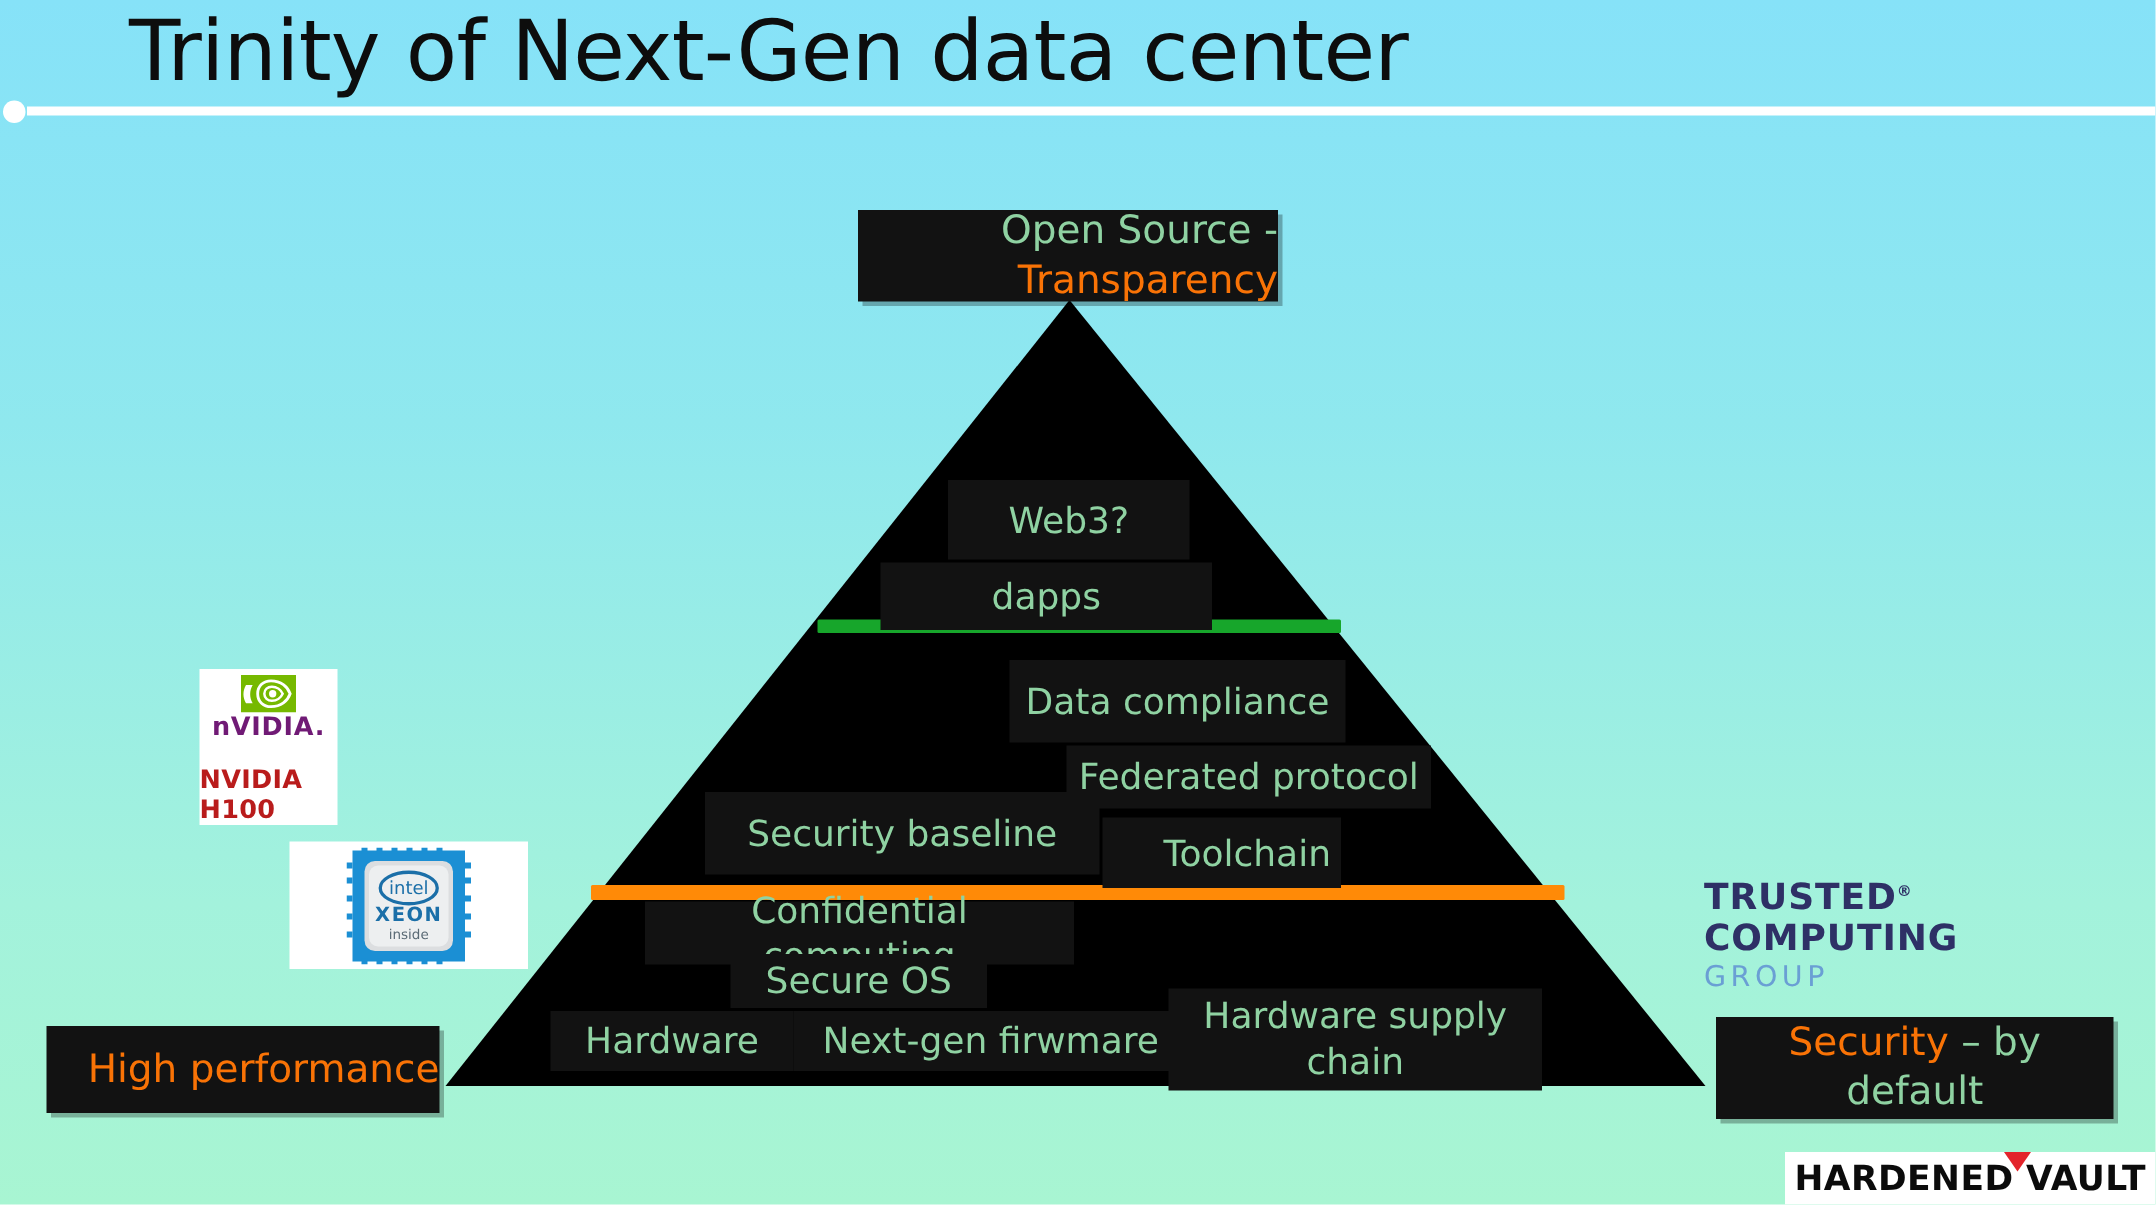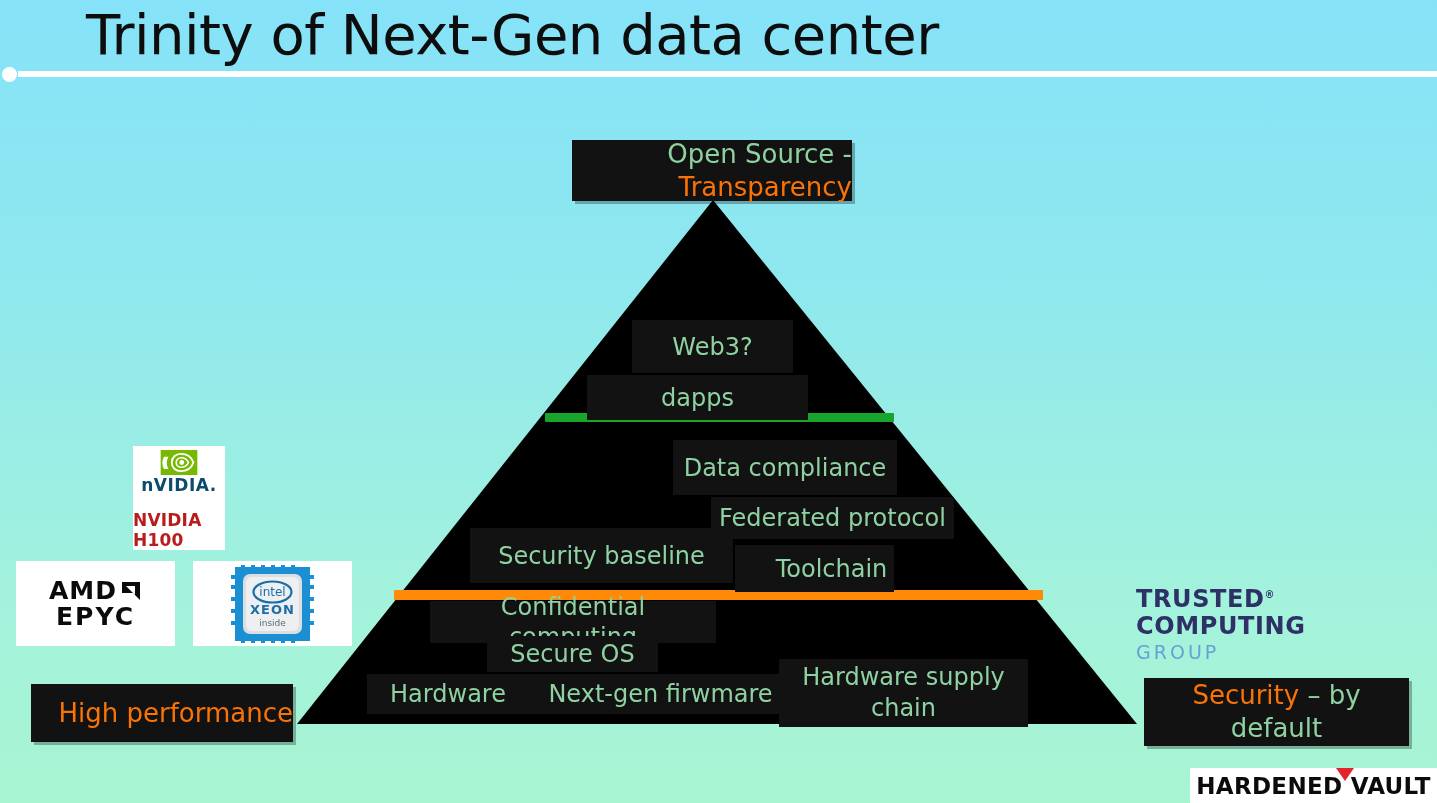--- a/index.html
+++ b/index.html
@@ -158,21 +158,21 @@
   }
   .nv-eye {
     width: 66px;
     height: 45px;
     margin-bottom: 2px;
   }
   .nv-word {
     font-size: 17px;
     font-weight: 700;
     letter-spacing: 0.5px;
-    color: #0c4a6e;
+    color: #701a75;
     font-family: "DejaVu Sans", sans-serif;
     line-height: 17px;
   }
   .nv-sub {
     font-size: 17px;
     font-weight: 700;
     color: #b91c1c;
     font-family: "DejaVu Sans", sans-serif;
     letter-spacing: 0.2px;
     margin-top: 16px;
@@ -331,30 +331,20 @@
       <rect x="0" y="0" width="66" height="45" fill="#76B900"></rect>
       <path d="M20 22.5 C20 13 27 7 36 7 C48 7 56 14 59 22.5 C56 31 48 38 36 38 C27 38 20 32 20 22.5 Z" fill="none" stroke="#FFFFFF" stroke-width="3.4"></path>
       <path d="M28 22.5 C28 17.5 32 14 37 14 C43 14 48 18 50 22.5 C48 27 43 31 37 31 C32 31 28 27.5 28 22.5 Z" fill="none" stroke="#FFFFFF" stroke-width="3"></path>
       <circle cx="38" cy="22.5" r="4.4" fill="#FFFFFF"></circle>
       <path d="M6 12 C2 19 2 27 6 34 L14 34 C10 27 10 19 14 12 Z" fill="#FFFFFF"></path>
     </svg>
     <div class="nv-word">nVIDIA.</div>
     <div class="nv-sub">NVIDIA H100</div>
   </div>
 
-  <div class="logo-card" id="logo-amd">
-    <div class="amd-word">
-      <span>AMD</span>
-      <svg class="amd-arrow" width="22" height="22" viewBox="0 0 22 22">
-        <path d="M2 2 H20 V20 L13 13 H2 Z" fill="#0B0B0B"></path>
-        <path d="M6 6 H15 V15 Z" fill="#FFFFFF"></path>
-      </svg>
-    </div>
-    <div class="epyc-word">EPYC</div>
-  </div>
 
   <div class="logo-card" id="logo-intel">
     <svg width="83" height="78" viewBox="0 0 83 78">
       <rect x="4" y="2" width="75" height="74" fill="#1B8FD4"></rect>
       <g fill="#1B8FD4">
         <rect x="10" y="0" width="4" height="4"></rect>
           <rect x="20" y="0" width="4" height="4"></rect>
         <rect x="30" y="0" width="4" height="4"></rect>
           <rect x="40" y="0" width="4" height="4"></rect>
         <rect x="50" y="0" width="4" height="4"></rect>

